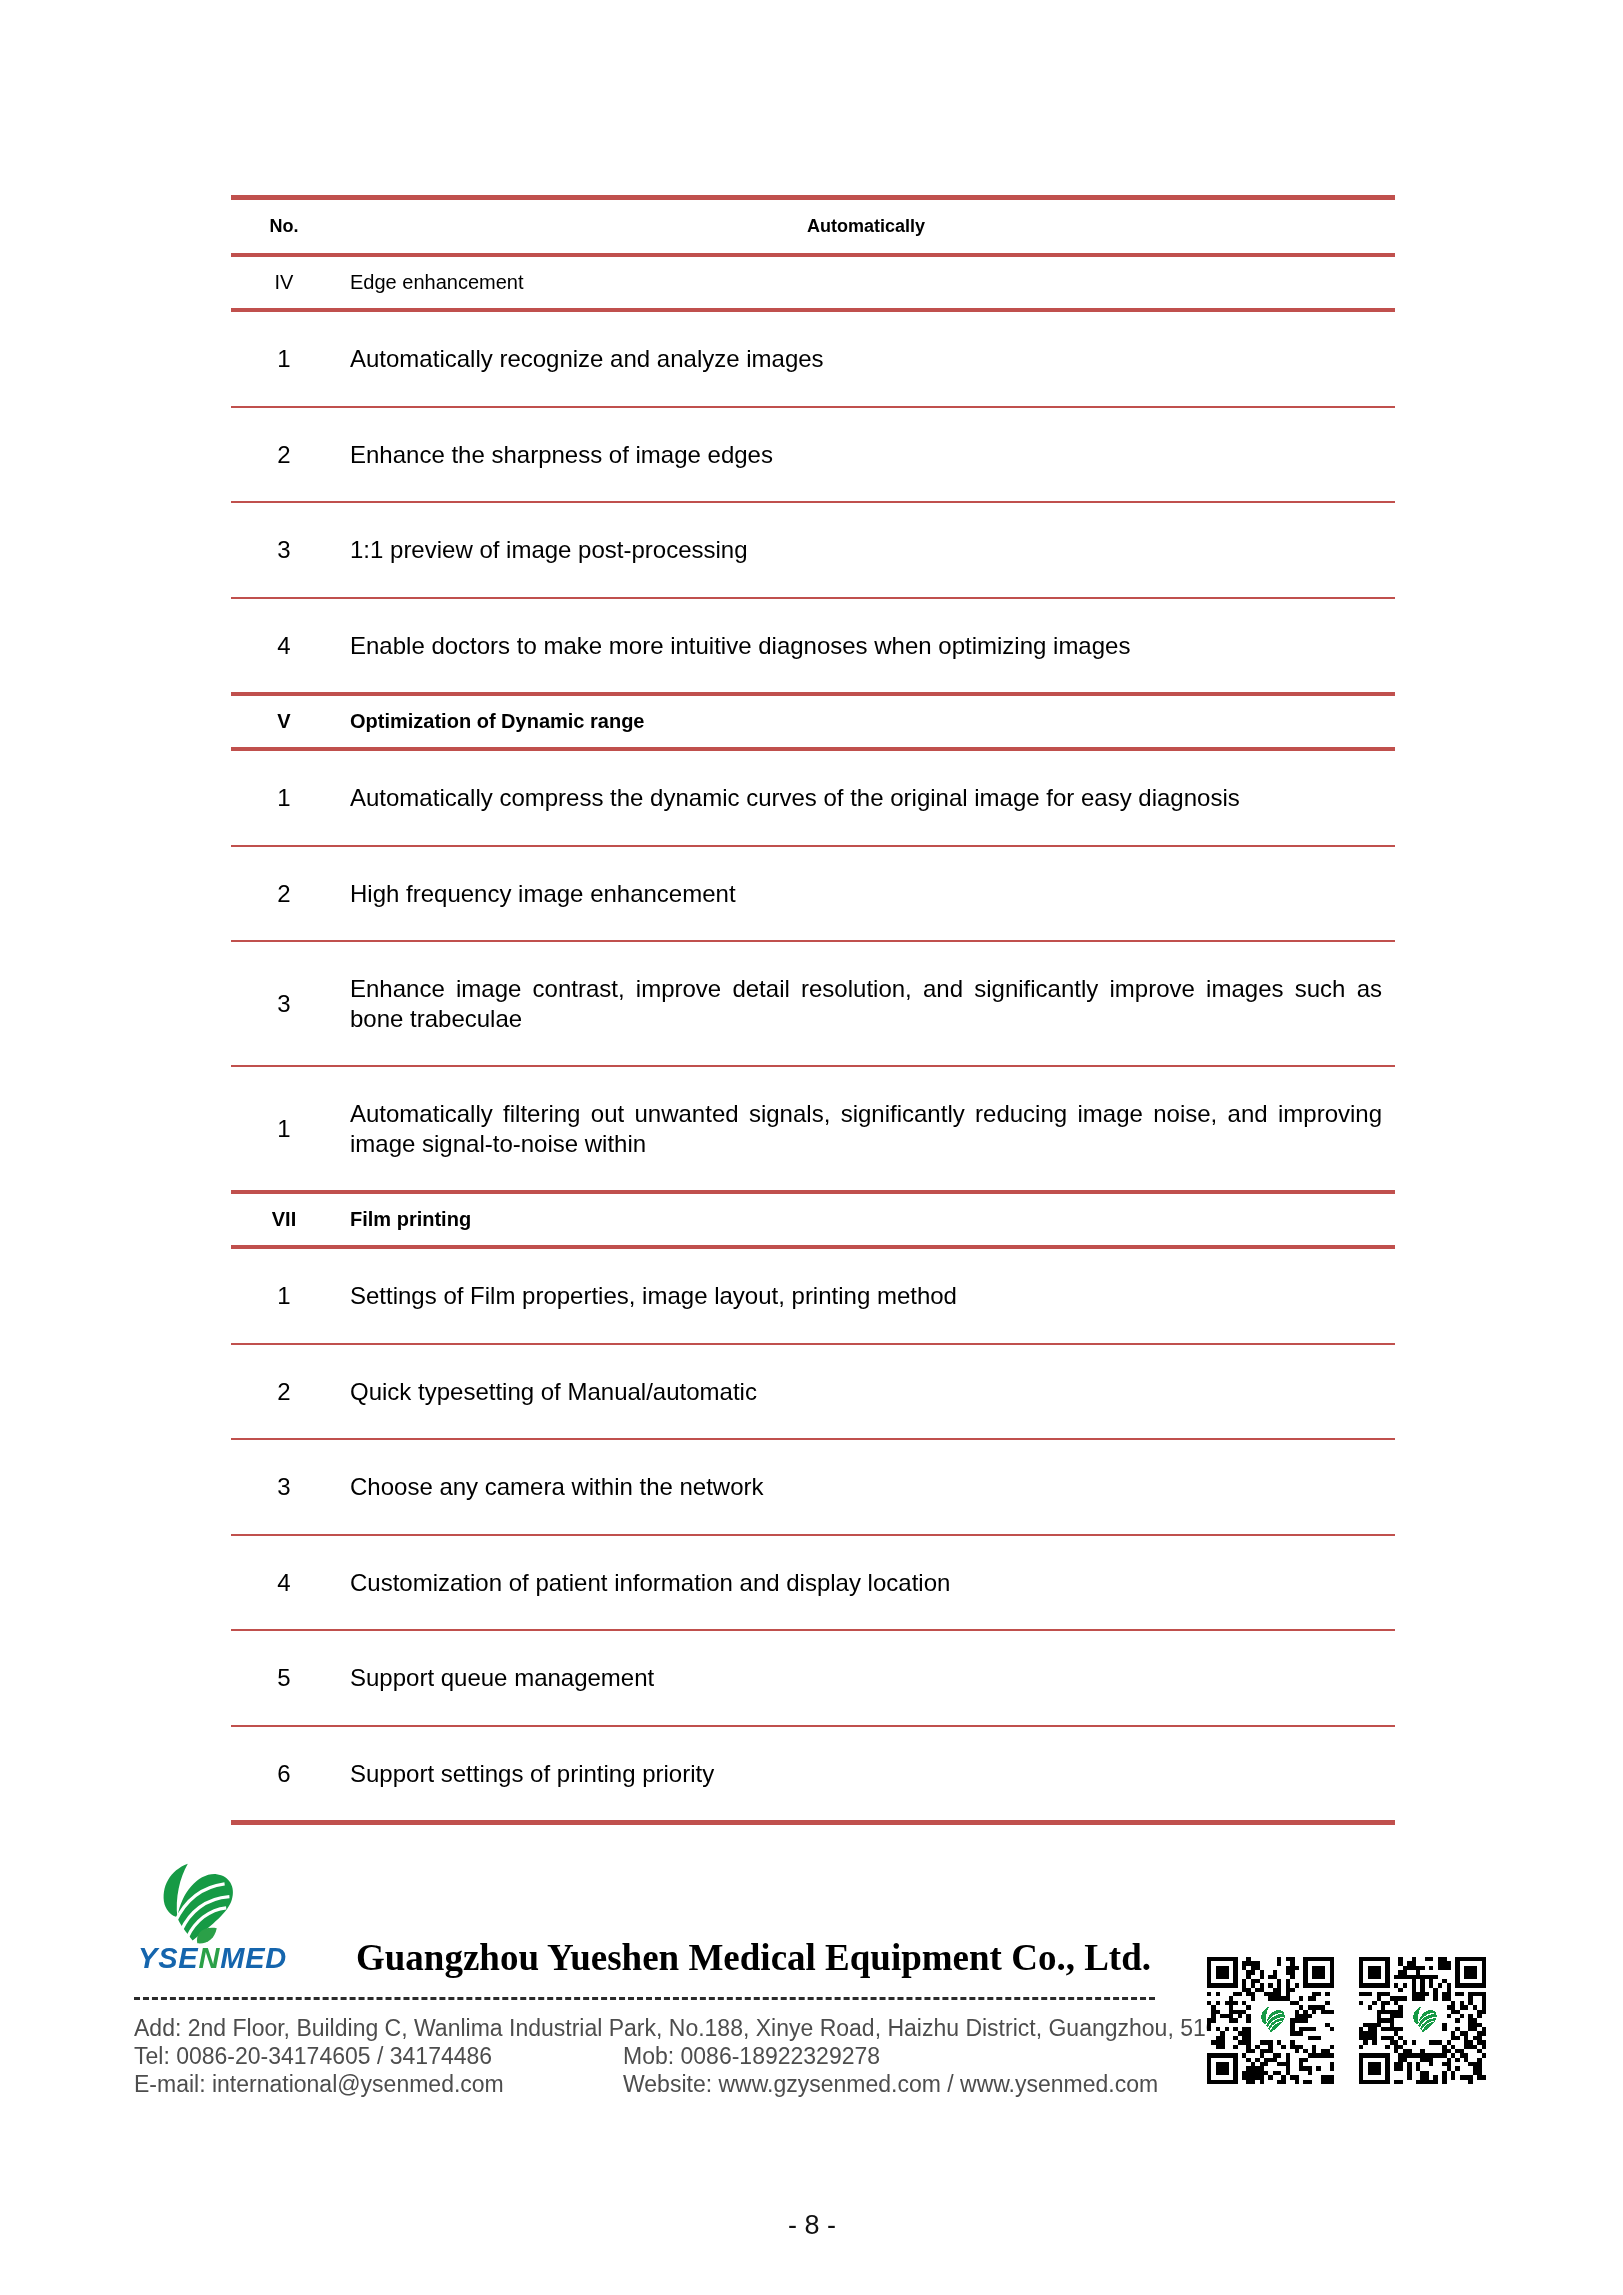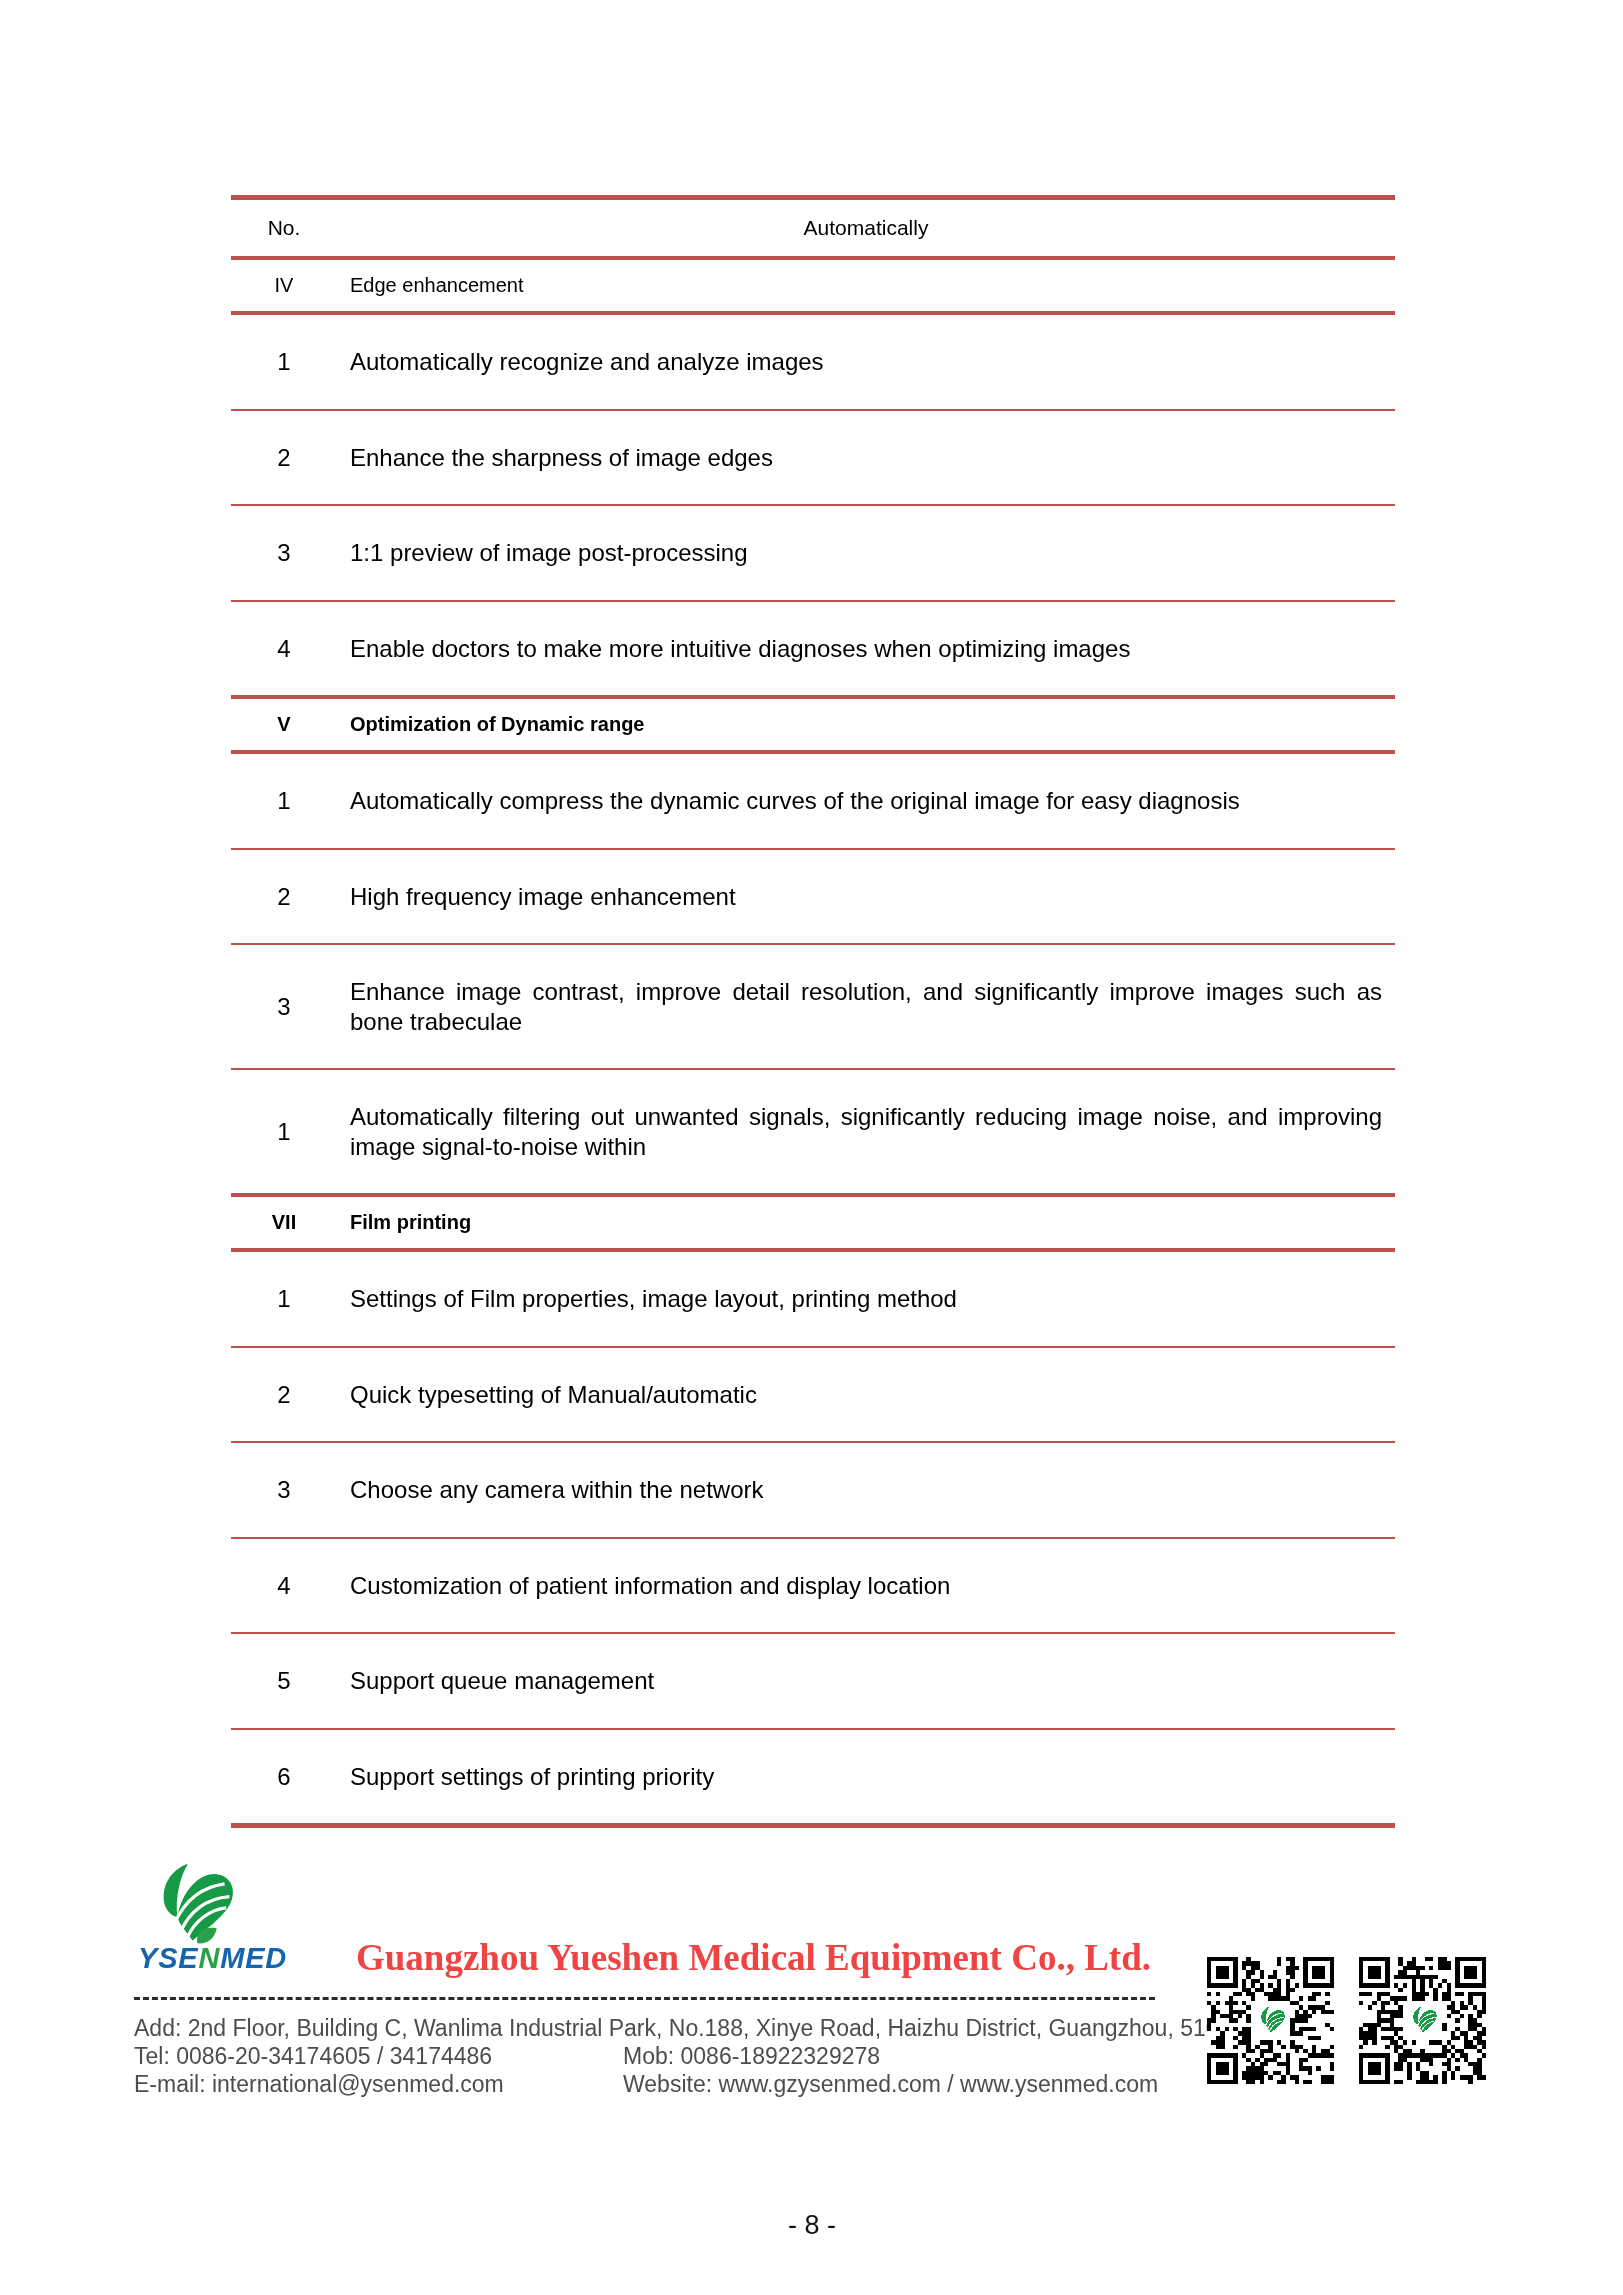--- a/index.html
+++ b/index.html
@@ -4,40 +4,40 @@
 <style>
   html,body{margin:0;padding:0;background:#ffffff;}
   .page{position:relative;width:1624px;height:2295px;background:#ffffff;overflow:hidden;
         font-family:"Liberation Sans",sans-serif;color:#000;}
 
   
   .spec-table{position:absolute;left:231px;top:195px;width:1164px;border-collapse:collapse;table-layout:fixed;}
   .spec-table th,.spec-table td{vertical-align:middle;}
   .no-col{width:106px;}
   .spec-table thead th{border-top:5.7px solid #C0504D;border-bottom:4.9px solid #C0504D;
-        font-size:21px;font-weight:normal;text-align:center;padding:16px 0;}
+        font-size:18px;font-weight:bold;text-align:center;padding:16px 0;}
   .spec-table tbody td{border-bottom:2.4px solid #C0504D;}
   tr[class*="row-item"] td{font-size:24px;line-height:1.23;padding:32px 13px;}
   tr[class*="row-item"] .no-cell{text-align:center;padding:18px 0;}
   tr.row-item-multiline .spec-cell{text-align:justify;}
   tr[class*="row-section"] td{border-top:4.9px solid #C0504D;border-bottom:4.9px solid #C0504D;
         font-size:20px;line-height:1.25;padding:13px 13px;}
   tr[class*="row-section"] .no-cell{text-align:center;padding:13px 0;}
   tr.row-section td{font-weight:bold;}
   tr.row-section-regular td{font-weight:normal;}
   .spec-table tbody tr:last-child td{border-bottom:5.7px solid #C0504D;}
 
   
   .logo-mark{position:absolute;left:151px;top:1863px;width:88px;height:80px;}
   .logo-text{position:absolute;left:138px;top:1942px;font-size:29px;font-weight:bold;font-style:italic;
         letter-spacing:0.8px;color:#1565AD;white-space:nowrap;}
   .logo-text .n-green{color:#2BA048;position:relative;}
   .n-leaf{position:absolute;left:-3.2px;top:-16px;width:24px;height:19.5px;}
   .company-name{position:absolute;left:356px;top:1936px;font-family:"Liberation Serif",serif;
-        font-weight:bold;font-size:37px;color:#ef4444;white-space:nowrap;}
+        font-weight:bold;font-size:37px;color:#000000;white-space:nowrap;}
   .dash-line{position:absolute;left:134px;top:1997px;width:1021px;border-top:3.2px dashed #2A2A2A;}
   .contact{position:absolute;font-size:23px;color:#4D4D4D;white-space:nowrap;}
   .c-add{left:134px;top:2015px;}
   .c-tel{left:134px;top:2043px;}
   .c-mob{left:623px;top:2043px;}
   .c-email{left:134px;top:2071px;}
   .c-web{left:623px;top:2071px;}
 
   .qr{position:absolute;width:127px;height:127px;top:1957px;background:#fff;}
   .qr svg{width:100%;height:100%;shape-rendering:crispEdges;}

